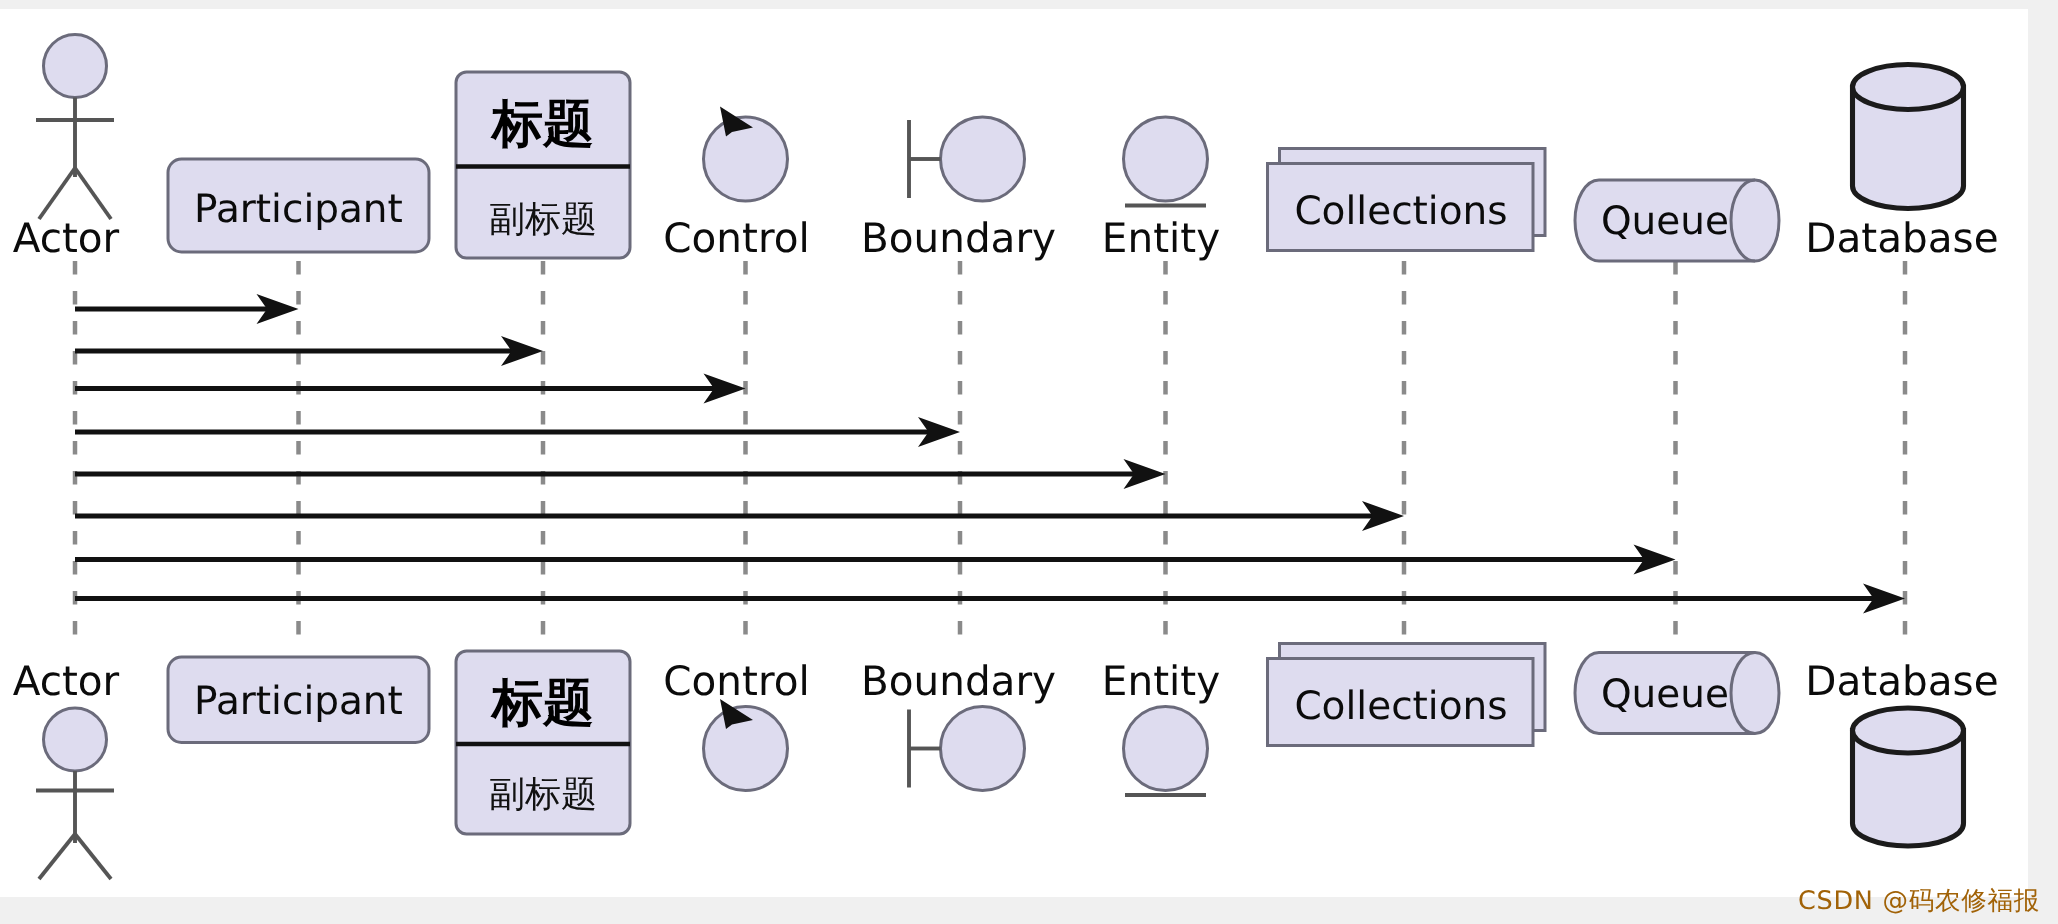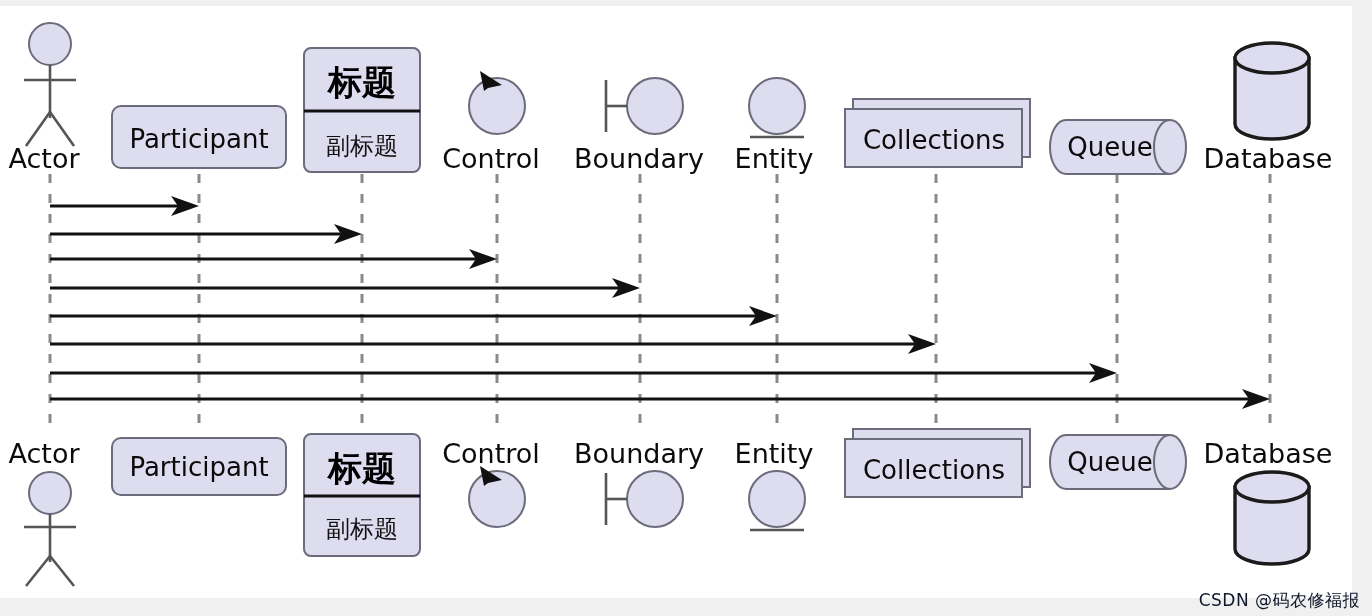--- a/index.html
+++ b/index.html
@@ -67,21 +67,21 @@
     fill: #111111;
     font-size: 24px;
     text-anchor: middle;
   }
   #watermark {
     position: absolute;
     right: 12px;
     bottom: 4px;
     font-family: "DejaVu Sans", "Liberation Sans", sans-serif;
     font-size: 17px;
-    color: #0f172a;
+    color: #a16207;
     letter-spacing: 0.5px;
     white-space: nowrap;
     user-select: none;
     margin-top: 14px;
   }
 </style>
 </head>
 <body>
 
 <div id="canvas-wrap">

